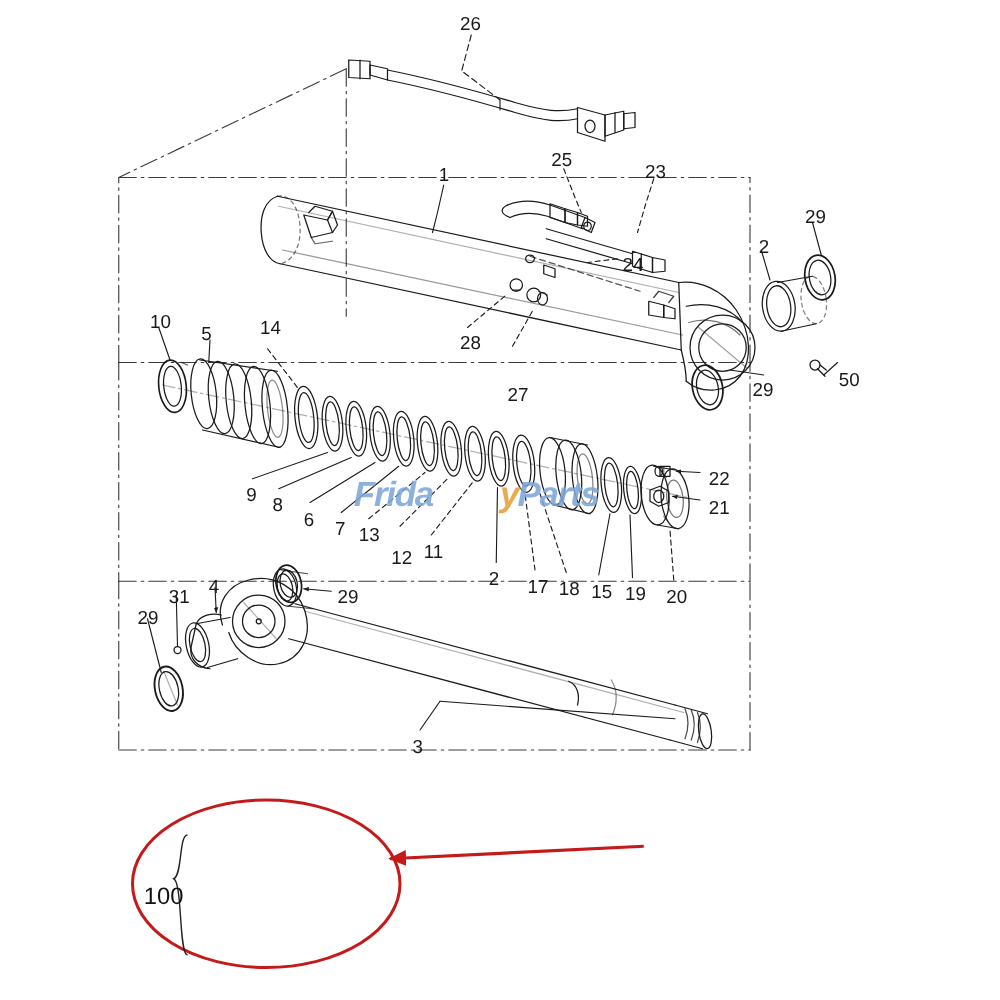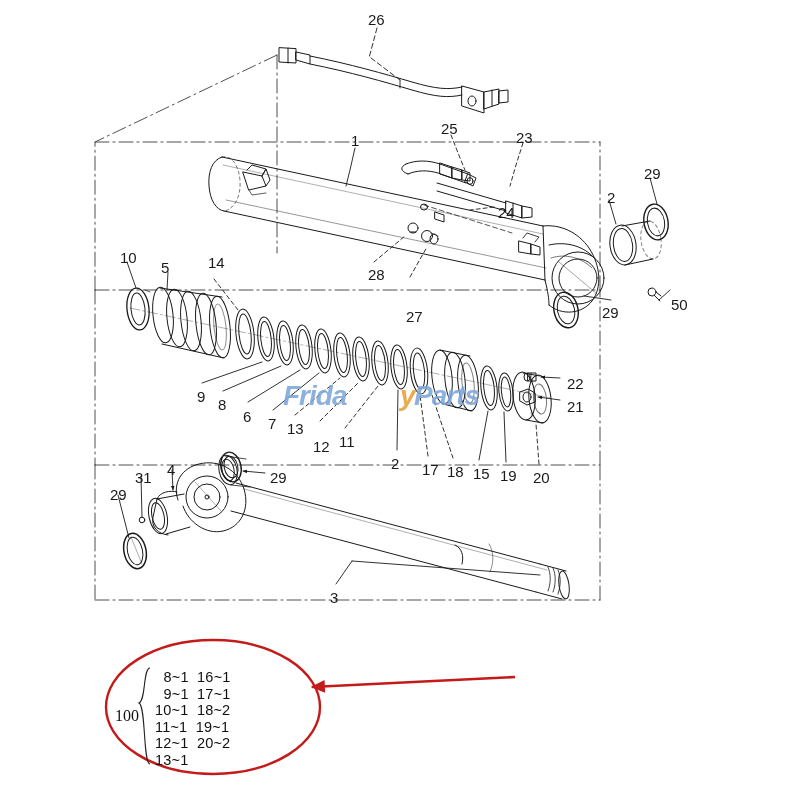--- a/index.html
+++ b/index.html
@@ -24,22 +24,22 @@
     position:absolute;
     font-family:"Liberation Sans", sans-serif;
     font-size:14.5px;
     color:#111;
     white-space:pre;
     line-height:16.5px;
     letter-spacing:.2px;
   }
   .legend-id{
     position:absolute;
-    font-family:Liberation Serif, serif;
-    font-size:16px;
+    font-family:Liberation Sans, sans-serif;
+    font-size:19px;
     color:#111;
   }
   .wm{
     position:absolute;
     font-family:"Liberation Sans", sans-serif;
     font-style:italic;
     font-weight:bold;
     font-size:28px;
     letter-spacing:-1px;
     user-select:none;
@@ -433,20 +433,14 @@
       <div class="callout" style="left: 567px; top: 376px;">22</div>
       <div class="callout" style="left: 567px; top: 399px;">21</div>
       <div class="callout" style="left: 135px; top: 470px;">31</div>
       <div class="callout" style="left: 167px; top: 462px;">4</div>
       <div class="callout" style="left: 270px; top: 470px;">29</div>
       <div class="callout" style="left: 110px; top: 487px;">29</div>
       <div class="callout" style="left: 330px; top: 590px;">3</div>
     </div>
 
 <div class="legend-id" style="left:115px;top:707px;">100</div>
-<div class="legend-text" style="left:155px;top:669px;">  8~1  16~1
-  9~1  17~1
-10~1  18~2
-11~1  19~1
-12~1  20~2
-13~1</div>
 
 </div>
 
 </body></html>

